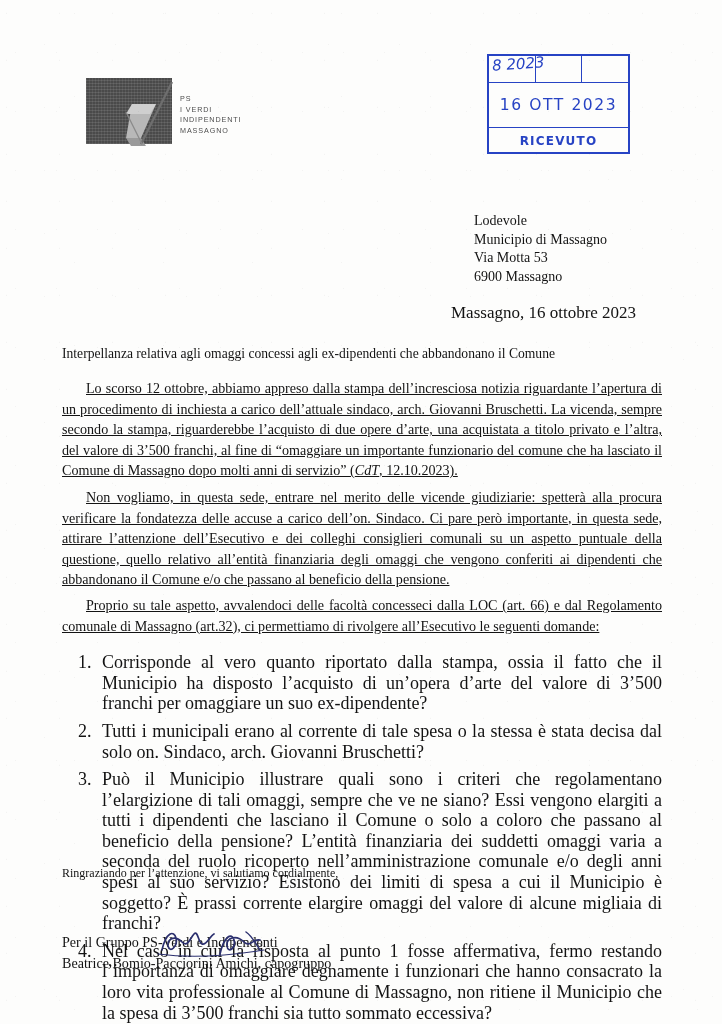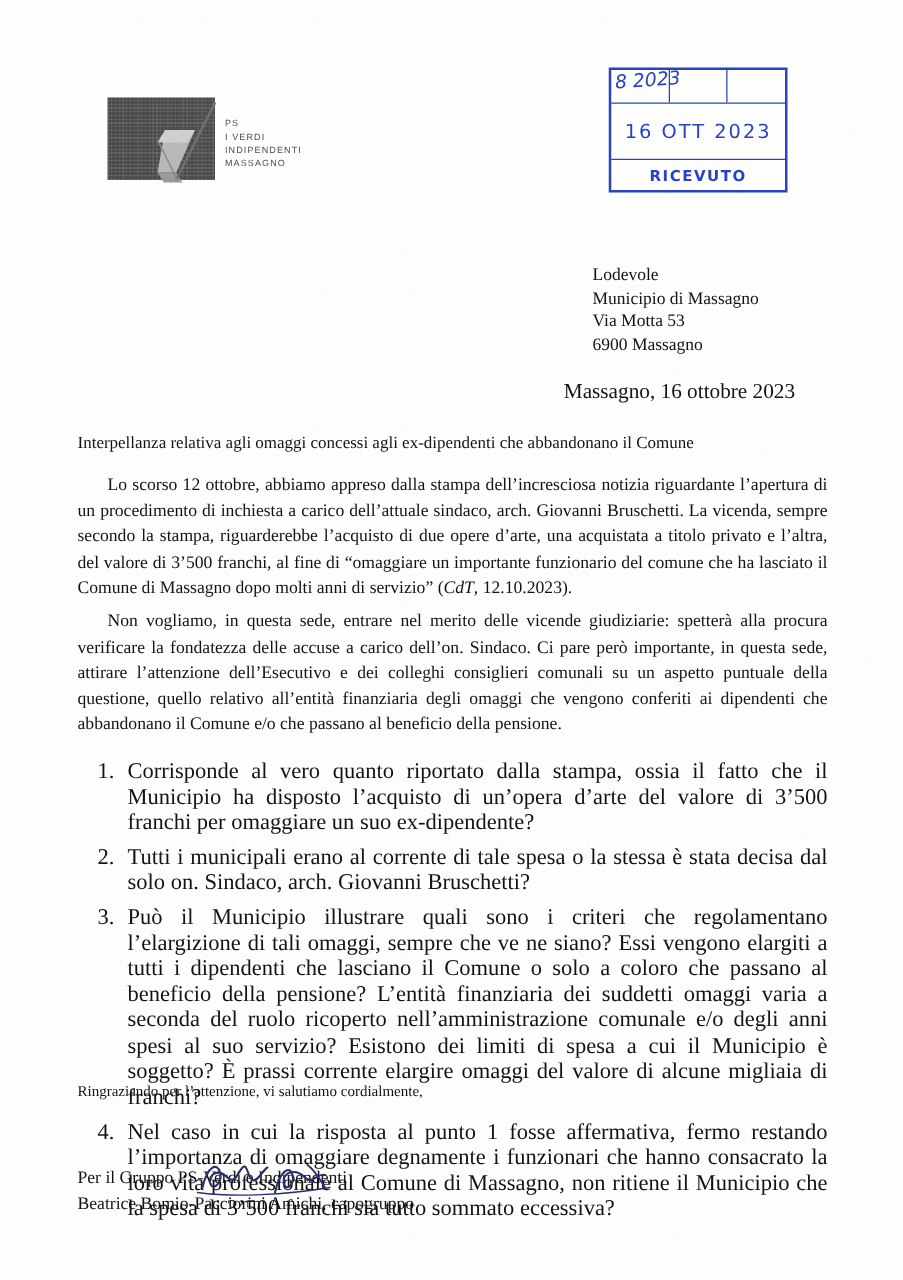--- a/index.html
+++ b/index.html
@@ -155,20 +155,21 @@
     left: 62px;
     top: 378px;
     width: 600px;
     font-size: 14.1px;
     line-height: 20.6px;
     text-align: justify;
   }
   .body p {
     margin: 0 0 6px 0;
     text-indent: 24px;
+    text-decoration: underline;
   }
   .body p.tight { margin-bottom: 5px; }
   .italic { font-style: italic; }
 
   ol.questions {
     margin: 16px 0 0 0;
     padding: 0 0 0 34px;
     list-style: decimal;
   }
   ol.questions li {
@@ -261,20 +262,21 @@
 
   <div class="dateline">Massagno, 16 ottobre 2023</div>
 
   <div class="subject">Interpellanza relativa agli omaggi concessi agli ex-dipendenti che abbandonano il Comune</div>
 
   <div class="body">
     <p><span>Lo scorso 12 ottobre, abbiamo appreso dalla stampa dell’incresciosa notizia riguardante l’apertura di un procedimento di inchiesta a carico dell’attuale sindaco, arch. Giovanni Bruschetti. La vicenda, sempre secondo la stampa, riguarderebbe l’acquisto di due opere d’arte, una acquistata a titolo privato e l’altra, del valore di 3’500 franchi, al fine di “omaggiare un importante funzionario del comune che ha lasciato il Comune di Massagno dopo molti anni di servizio” (</span><span class="italic">CdT</span><span>, 12.10.2023).</span></p>
 
     <p class="tight">Non vogliamo, in questa sede, entrare nel merito delle vicende giudiziarie: spetterà alla procura verificare la fondatezza delle accuse a carico dell’on. Sindaco. Ci pare però importante, in questa sede, attirare l’attenzione dell’Esecutivo e dei colleghi consiglieri comunali su un aspetto puntuale della questione, quello relativo all’entità finanziaria degli omaggi che vengono conferiti ai dipendenti che abbandonano il Comune e/o che passano al beneficio della pensione.</p>
 
+    <p class="tight">Proprio su tale aspetto, avvalendoci delle facoltà concesseci dalla LOC (art. 66) e dal Regolamento comunale di Massagno (art.32), ci permettiamo di rivolgere all’Esecutivo le seguenti domande:</p>
 
     <ol class="questions">
       <li>Corrisponde al vero quanto riportato dalla stampa, ossia il fatto che il Municipio ha disposto l’acquisto di un’opera d’arte del valore di 3’500 franchi per omaggiare un suo ex-dipendente?</li>
       <li>Tutti i municipali erano al corrente di tale spesa o la stessa è stata decisa dal solo on. Sindaco, arch. Giovanni Bruschetti?</li>
       <li>Può il Municipio illustrare quali sono i criteri che regolamentano l’elargizione di tali omaggi, sempre che ve ne siano? Essi vengono elargiti a tutti i dipendenti che lasciano il Comune o solo a coloro che passano al beneficio della pensione? L’entità finanziaria dei suddetti omaggi varia a seconda del ruolo ricoperto nell’amministrazione comunale e/o degli anni spesi al suo servizio? Esistono dei limiti di spesa a cui il Municipio è soggetto? È prassi corrente elargire omaggi del valore di alcune migliaia di franchi?</li>
       <li>Nel caso in cui la risposta al punto 1 fosse affermativa, fermo restando l’importanza di omaggiare degnamente i funzionari che hanno consacrato la loro vita professionale al Comune di Massagno, non ritiene il Municipio che la spesa di 3’500 franchi sia tutto sommato eccessiva?</li>
     </ol>
   </div>
 
   <div class="closing">Ringraziando per l’attenzione, vi salutiamo cordialmente,</div>

